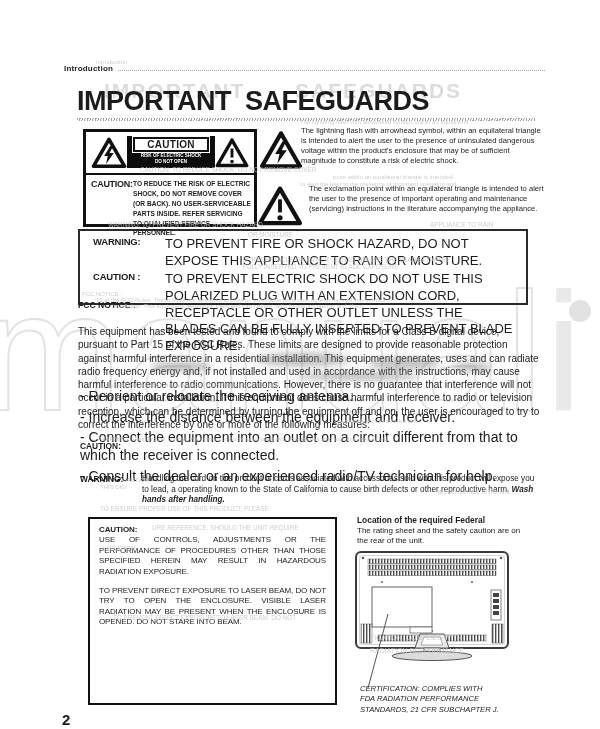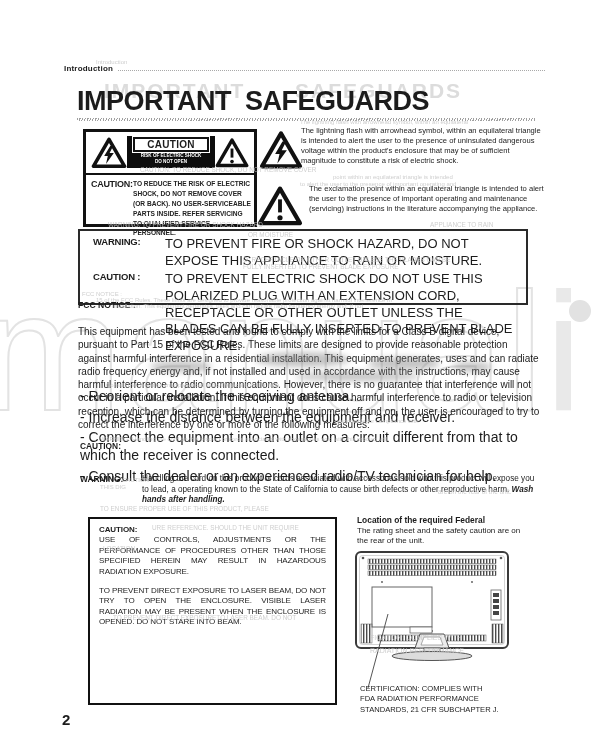--- a/index.html
+++ b/index.html
@@ -66,21 +66,21 @@
   .notice .txt{flex:1;font-size:8.2px;line-height:1.3;}
   .notice .txt b{font-style:italic;}
   
   .laserbox{left:88px;top:517px;width:249px;height:188px;border:2px solid #111;background:#fff;
     padding:6px 9px;box-sizing:border-box;font-size:8px;line-height:1.3;z-index:2;}
   .laserbox p{margin:0 0 9px 0;text-align:justify;letter-spacing:-.1px;}
   .laserbox .lb-label{font-weight:bold;}
   
   .mark-head{left:357px;top:515px;font-size:8.4px;font-weight:bold;}
   .mark-body{left:357px;top:526px;width:175px;font-size:8px;line-height:1.3;}
-  .cert{left:360px;top:684px;width:200px;font-size:7.6px;line-height:1.35;white-space:pre-line;}
+  .cert{left:360px;top:684px;width:200px;font-size:7.6px;line-height:1.35;white-space:pre-line;font-style:italic;}
   .pagenum{left:62px;top:711px;font-size:15px;font-weight:bold;}
   svg{display:block;}
 </style>
 </head>
 <body>
 
 <div class="watermark"><span class="wm-outline">manual</span><span class="wm-fill">i</span></div>
 <div class="wm-dot"></div>
 
 <div class="ghost-title">IMPORTANT SAFEGUARDS</div>

